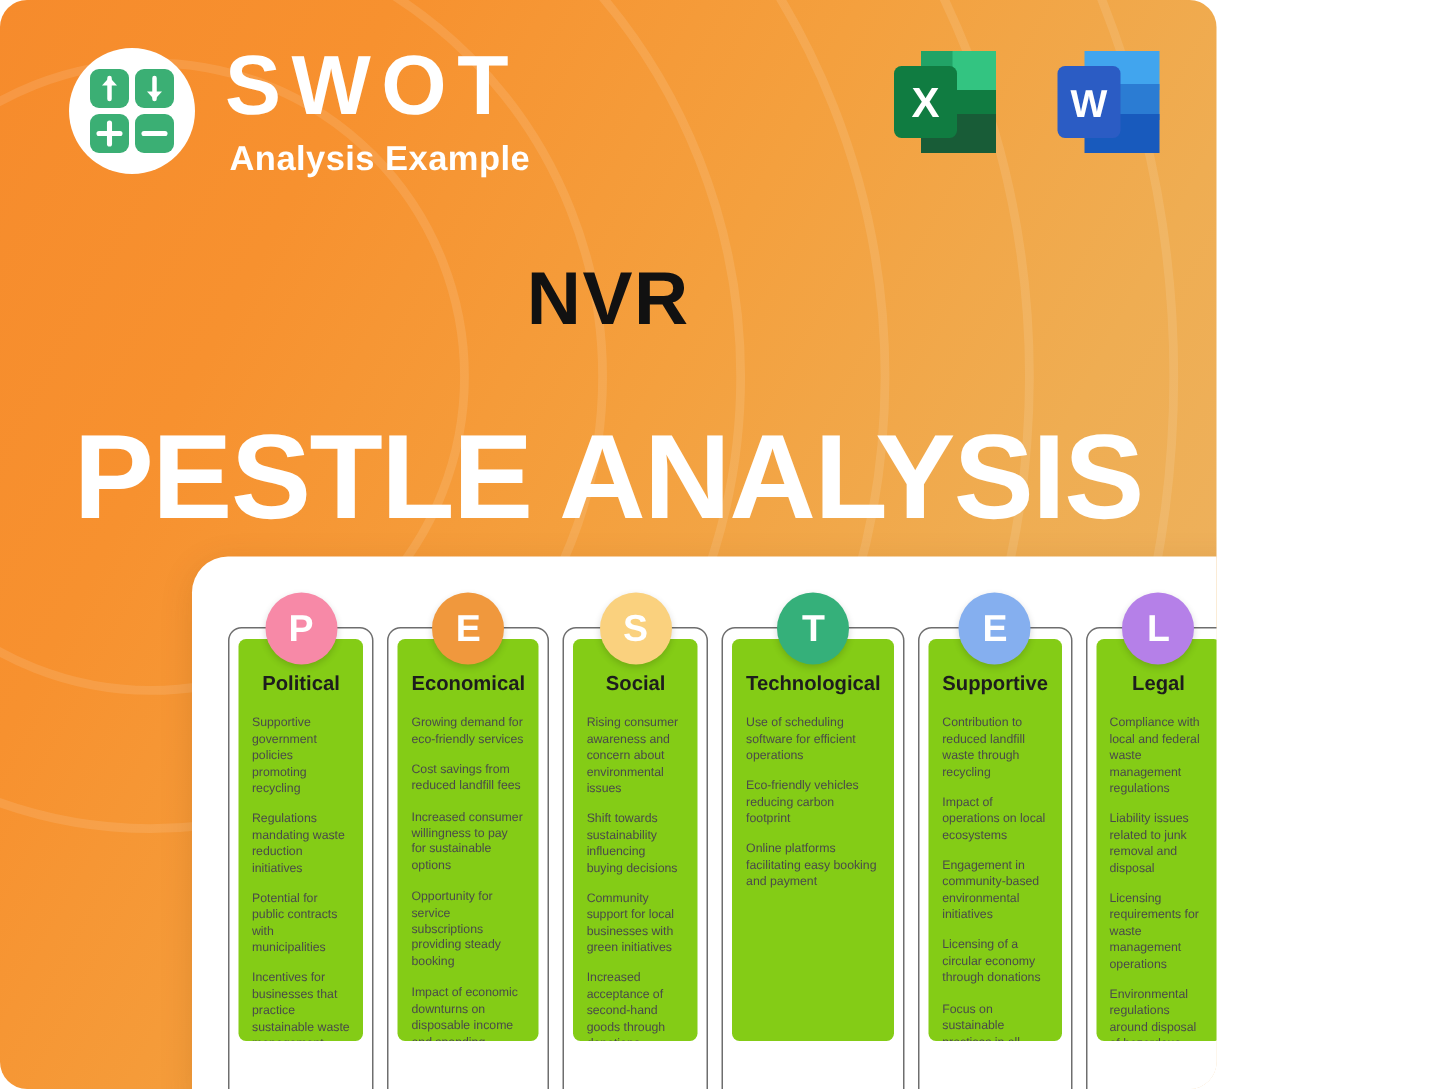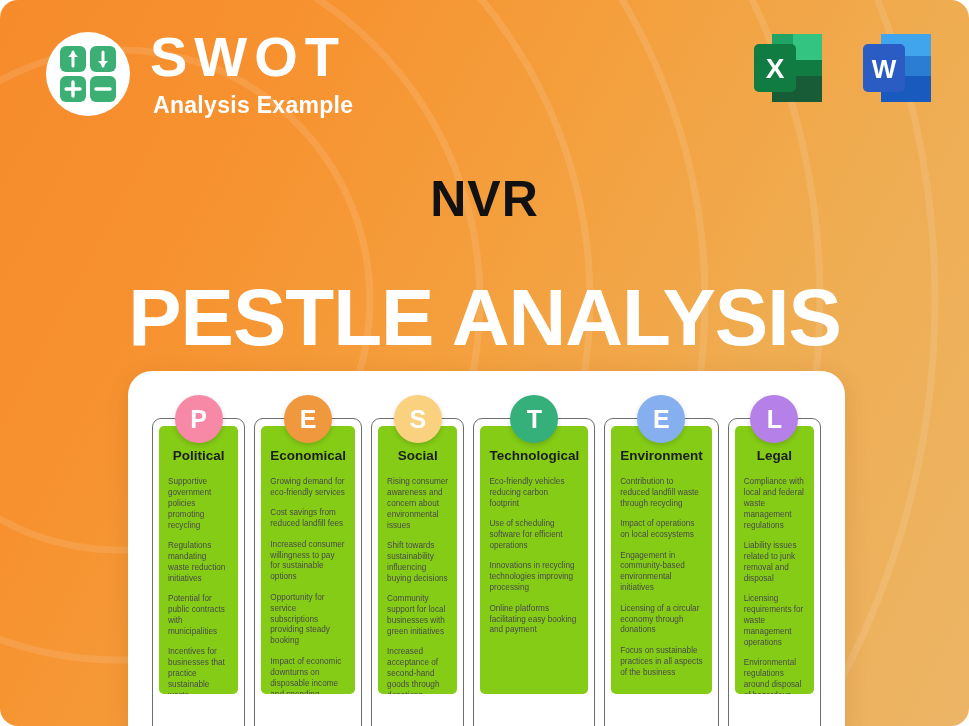--- a/index.html
+++ b/index.html
@@ -6,21 +6,21 @@
 
   html, body {
     width: 969px;
     height: 726px;
     overflow: hidden;
     font-family: "Liberation Sans", sans-serif;
   }
 
   #canvas {
     position: relative;
-    width: 969px;
+    width: 811px;
     height: 726px;
     background: linear-gradient(118deg, #F68B2C 0%, #F7912F 22%, #F4A03E 48%, #EFAD52 72%, #ECB566 100%);
     border-radius: 18px;
     overflow: hidden;
   }
 
   
   #arcs {
     position: absolute;
     inset: 0;
@@ -301,33 +301,32 @@
           </div>
         </div>
 
       </div>
 
       <div class="column">
         <div class="badge" style="background: rgb(53, 176, 122);">T</div>
         <div class="panel">
           <div class="col-title">Technological</div>
           <div class="items">
+            <div class="item">Use of scheduling software for efficient operations</div>
             <div class="item">Eco-friendly vehicles reducing carbon footprint</div>
-            <div class="item">Use of scheduling software for efficient operations</div>
-            <div class="item">Innovations in recycling technologies improving processing</div>
             <div class="item">Online platforms facilitating easy booking and payment</div>
           </div>
         </div>
 
       </div>
 
       <div class="column">
         <div class="badge" style="background: rgb(133, 175, 239);">E</div>
         <div class="panel">
-          <div class="col-title">Environment</div>
+          <div class="col-title">Supportive</div>
           <div class="items">
             <div class="item">Contribution to reduced landfill waste through recycling</div>
             <div class="item">Impact of operations on local ecosystems</div>
             <div class="item">Engagement in community-based environmental initiatives</div>
             <div class="item">Licensing of a circular economy through donations</div>
             <div class="item">Focus on sustainable practices in all aspects of the business</div>
           </div>
         </div>
 
       </div>

